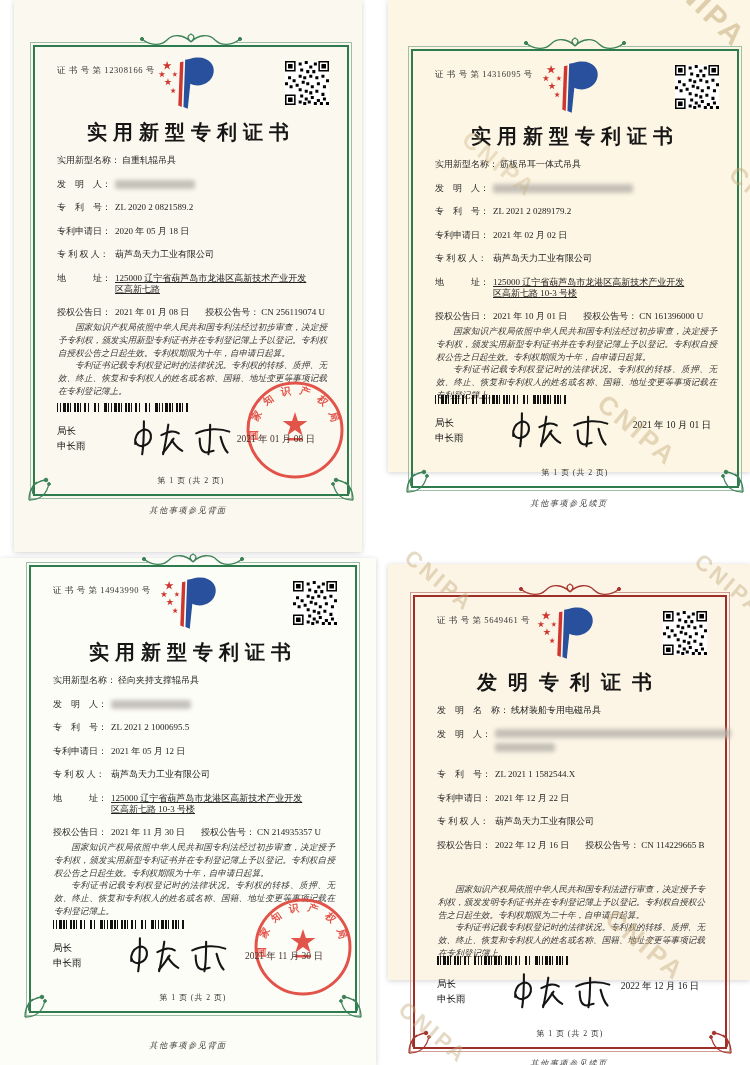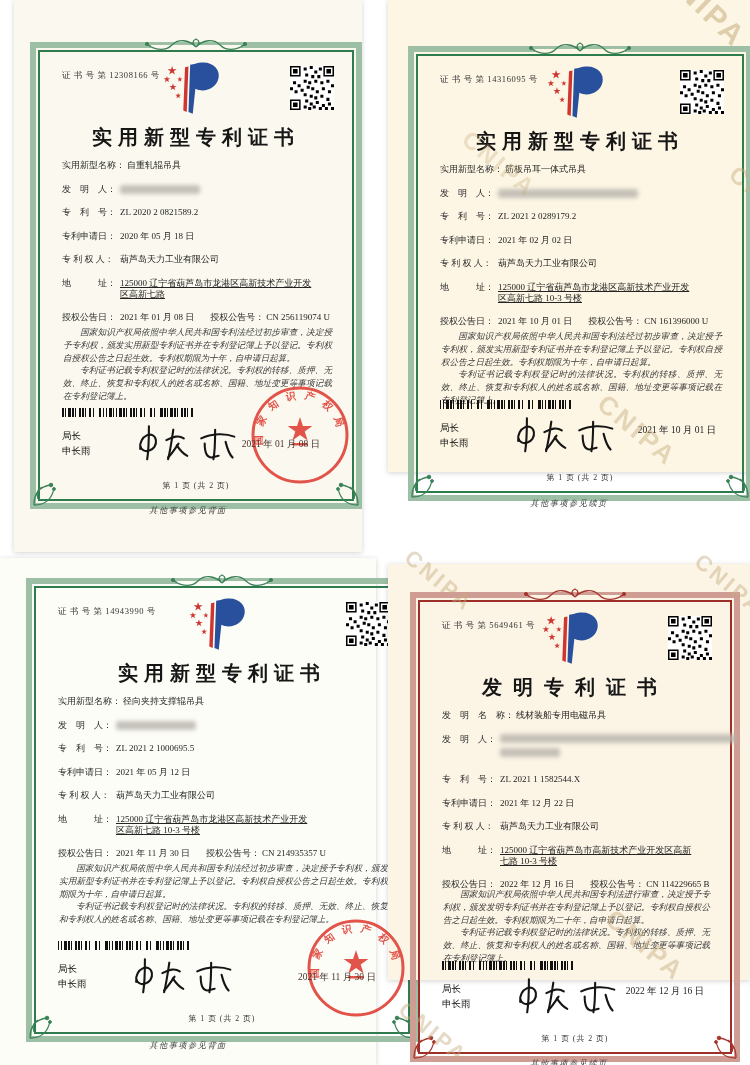--- a/index.html
+++ b/index.html
@@ -7,28 +7,28 @@
         font-family:"Liberation Serif","DejaVu Serif",serif;color:#222;}
 
   
   .paper{position:absolute;box-shadow:0 1px 5px rgba(60,60,60,.22);}
   .p1{--paper:#fbf9ef;background:var(--paper);left:14px;top:0;width:348px;height:552px;}
   .p2{--paper:#fdf6e4;background:var(--paper);left:388px;top:0;width:362px;height:472px;}
   .p3{--paper:#fdfdf8;background:var(--paper);left:0;top:558px;width:376px;height:507px;}
   .p4{--paper:#fcf5e6;background:var(--paper);left:388px;top:564px;width:362px;height:416px;}
 
   
-  .frame{position:absolute;border:6px solid #ef4444;}
+  .frame{position:absolute;border:1px solid #ef4444;}
   .green .frame{border-color:#9dbfa6;}
   .red   .frame{border-color:#cf9d94;}
   .frame::before{content:"";position:absolute;inset:2px;border:2px solid #2e7b4e;pointer-events:none;}
   .red .frame::before{border-color:#9e2f28;}
   .c1 .frame{left:16px;top:42px;width:320px;height:455px;}
   .c2 .frame{left:20px;top:46px;width:332px;height:443px;}
-  .c3 .frame{left:26px;top:20px;width:332px;height:452px;padding-left:48px;}
+  .c3 .frame{left:26px;top:4px;width:332px;height:452px;}
   .c4 .frame{left:22px;top:28px;width:318px;height:458px;}
 
   
   .orn{position:absolute;color:var(--paper);}
   .orn path,.orn circle{stroke:#3c8257;}
   .orn circle{fill:#3c8257;}
   .red .orn path,.red .orn circle{stroke:#a6362e;}
   .red .orn circle{fill:#a6362e;}
   .orn.top{top:-10px;left:50%;transform:translateX(-50%);width:140px;height:18px;}
   .orn.bl{bottom:-5px;left:-5px;width:36px;height:36px;}
@@ -394,21 +394,20 @@
         <path fill="#fff" d="M1,1h5v5h-5z M23,1h5v5h-5z M1,23h5v5h-5z"></path>
         <path fill="#000" d="M2,2h3v3h-3z M24,2h3v3h-3z M2,24h3v3h-3z M9,1h2v2h-2z M13,0h2v2h-2z M16,3h2v2h-2z M19,1h2v2h-2z M10,5h2v2h-2z M14,6h2v2h-2z M18,6h2v2h-2z M9,9h2v2h-2z M12,10h2v2h-2z M16,9h2v2h-2z M20,10h2v2h-2z M24,9h2v2h-2z M27,12h2v2h-2z M2,10h2v2h-2z M5,12h2v2h-2z M0,14h2v2h-2z M3,16h2v2h-2z M7,15h2v2h-2z M11,13h2v2h-2z M14,14h2v2h-2z M17,16h2v2h-2z M21,14h2v2h-2z M25,16h2v2h-2z M9,18h2v2h-2z M13,19h2v2h-2z M16,20h2v2h-2z M20,19h2v2h-2z M24,21h2v2h-2z M10,22h2v2h-2z M13,24h2v2h-2z M17,23h2v2h-2z M21,25h2v2h-2z M25,24h2v2h-2z M27,27h2v2h-2z M9,26h2v2h-2z M12,27h2v2h-2z M15,26h2v2h-2z M19,27h2v2h-2z M23,27h2v2h-2z"></path>
       </svg>
       <div class="title">发明专利证书</div>
       <div class="fields">
         <div class="row"><span class="lab">发　明　名　称：</span><span class="val">线材装船专用电磁吊具</span></div>
         <div class="row"><span class="lab">发　明　人：</span><span class="inv2" style="display:inline-block;vertical-align:top;"><span class="blur w250"></span><span class="blur w60"></span></span></div>
         <div class="row"><span class="lab">专　利　号：</span><span class="val">ZL 2021 1 1582544.X</span></div>
         <div class="row"><span class="lab">专利申请日：</span><span class="val">2021 年 12 月 22 日</span></div>
         <div class="row"><span class="lab">专 利 权 人：</span><span class="val">葫芦岛天力工业有限公司</span></div>
-        <div class="row"><span class="lab">地　　　址：</span><span class="addrval">125000 辽宁省葫芦岛市高新技术产业开发区高新七路 10-3 号楼</span></div>
         <div class="row"><span class="lab">授权公告日：</span><span class="val">2022 年 12 月 16 日</span><span class="lab gn">授权公告号：</span><span class="val">CN 114229665 B</span></div>
       </div>
       <div class="para">
         <p>国家知识产权局依照中华人民共和国专利法进行审查，决定授予专利权，颁发发明专利证书并在专利登记簿上予以登记。专利权自授权公告之日起生效。专利权期限为二十年，自申请日起算。</p>
         <p>专利证书记载专利权登记时的法律状况。专利权的转移、质押、无效、终止、恢复和专利权人的姓名或名称、国籍、地址变更等事项记载在专利登记簿上。</p>
       </div>
       <div class="barcode"></div>
       <div class="director">
         <div>局长</div>
         <div>申长雨</div>

